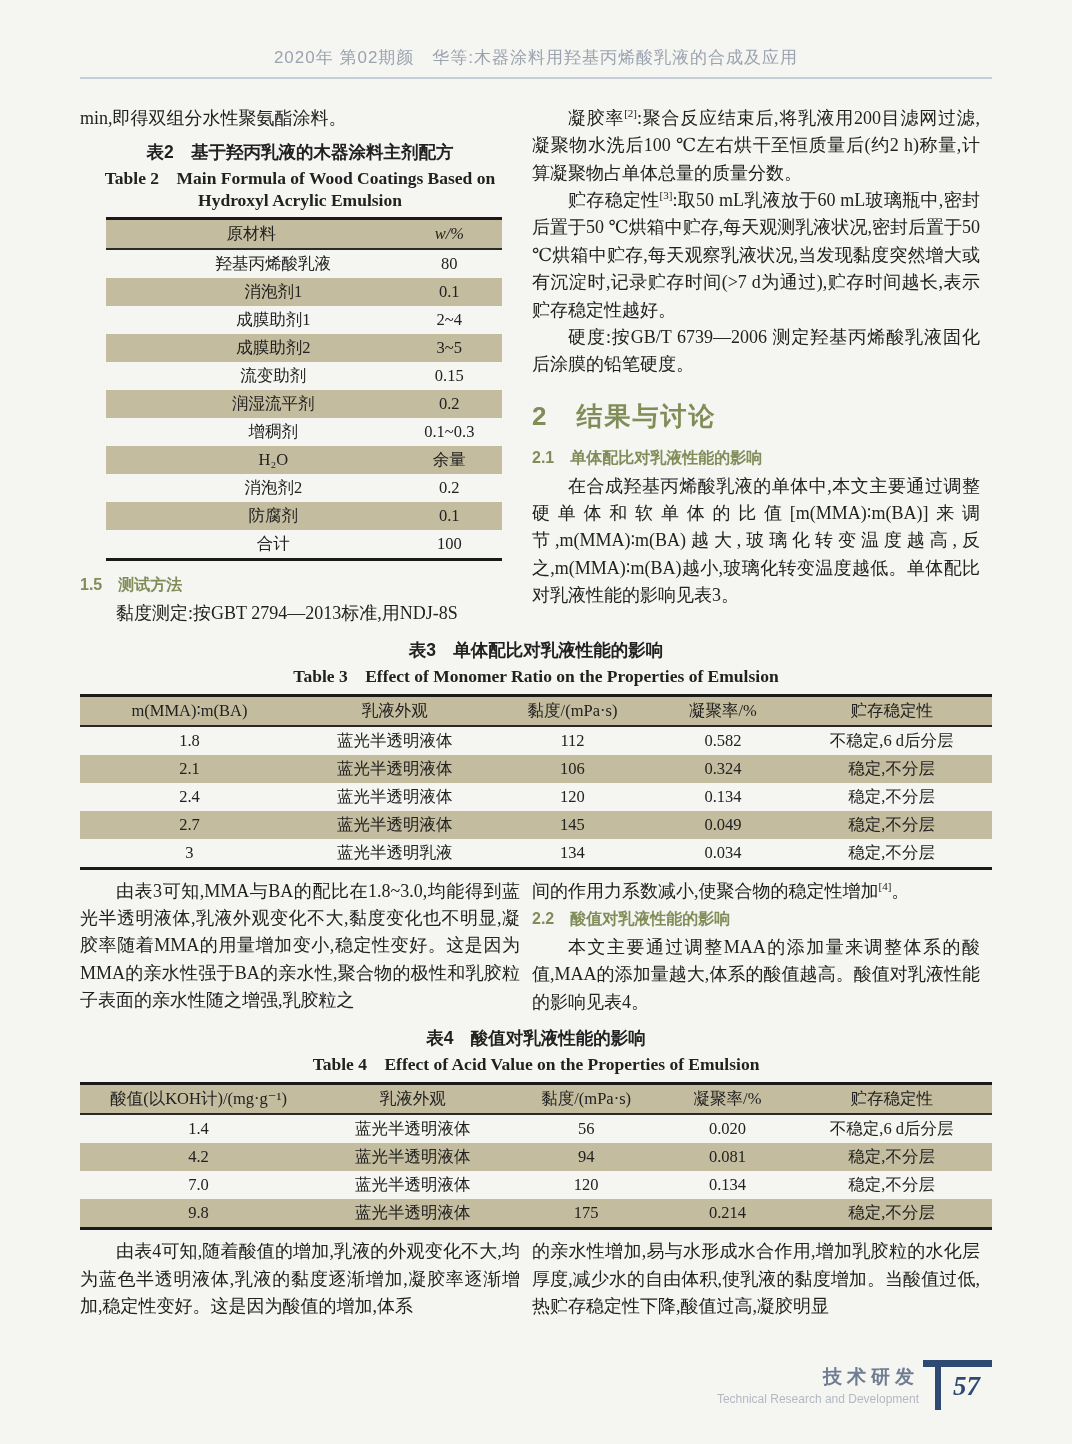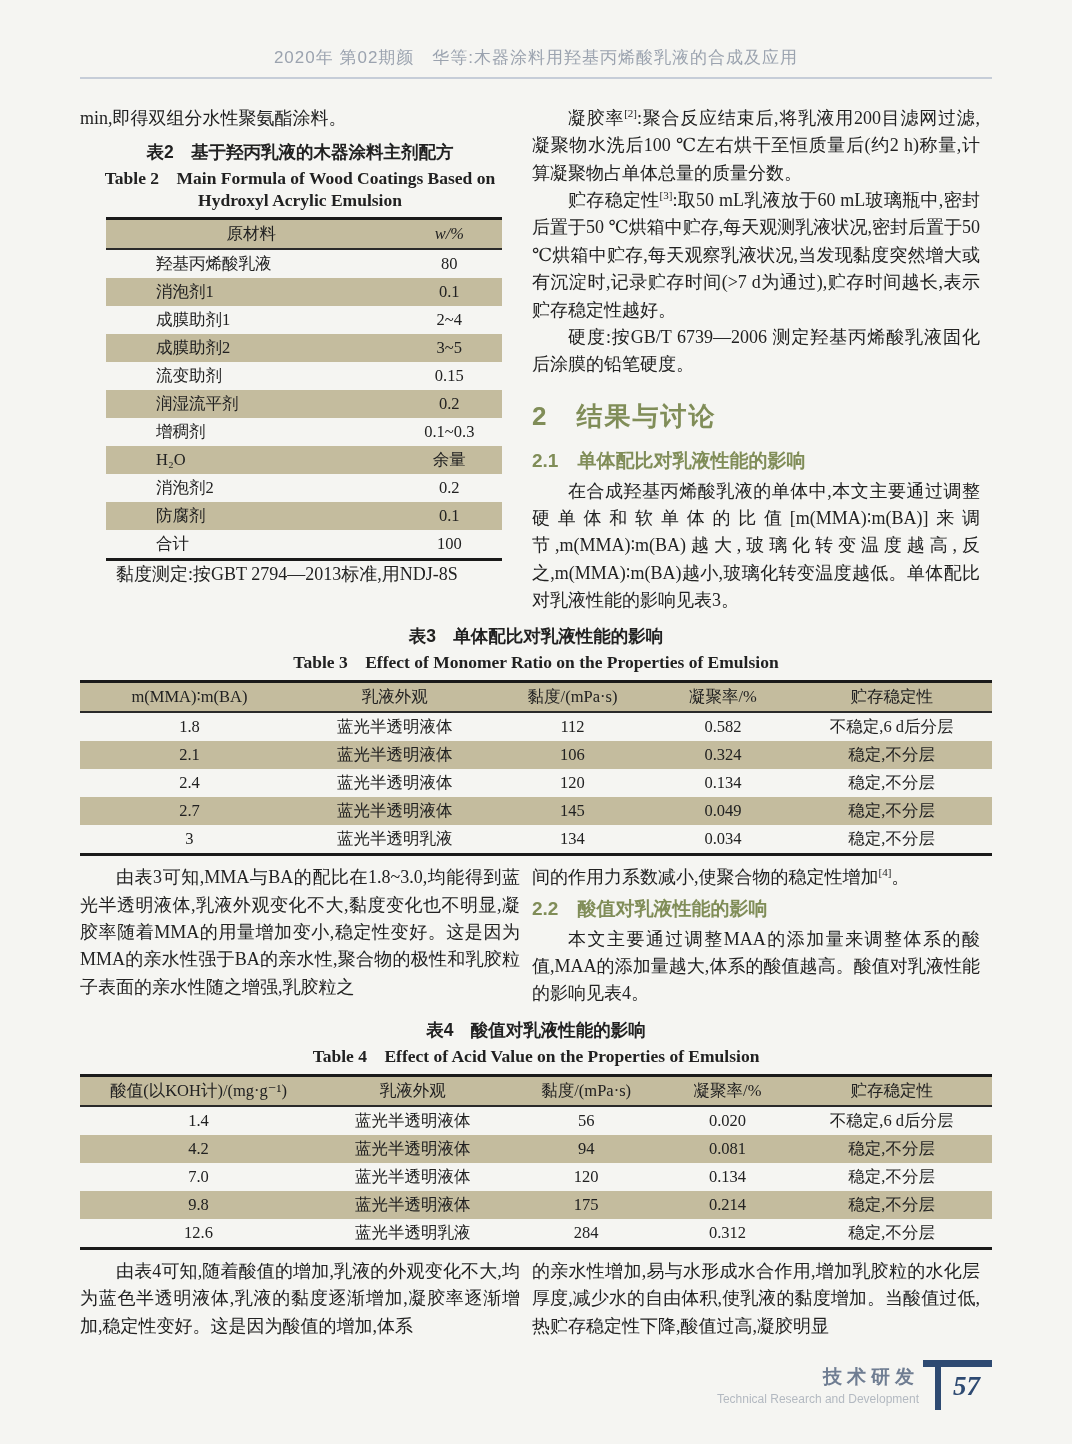--- a/index.html
+++ b/index.html
@@ -35,26 +35,26 @@
   
   table.data {
     border-collapse: collapse;
     border-top: 3px solid #1a1a1a; border-bottom: 3px solid #1a1a1a;
     font-size: 16.5px;
   }
   table.data th, table.data td { padding: 3px 6px; text-align: center; font-weight: normal; }
   table.data thead tr { background: #c4bc9e; border-bottom: 2px solid #2a2a2a; padding-left: 40px; }
   table.data tbody tr:nth-child(even) { background: #c4bc9e; }
   .t2 { width: 396px; margin-left: 26px; }
-  .t2 td.name { text-align: left; padding-left: 50px; }
+  .t2 td.name { text-align: center; padding-left: 50px; }
   .t2 th.w { font-style: italic; }
   .t-full { width: 100%; }
   
   .h-olive-sm {
-    color: #808d58; font-size: 19px; font-weight: bold;
+    color: #808d58; font-size: 16px; font-weight: bold;
     font-family: "Liberation Sans", "DejaVu Sans", sans-serif;
     margin: 14px 0 4px 0;
   }
   .h-olive-lg {
     color: #808d58; font-size: 26px; font-weight: bold;
     font-family: "Liberation Sans", "DejaVu Sans", sans-serif;
     margin: 20px 0 8px 0; letter-spacing: 2px;
   }
   .mt8 { margin-top: 8px; }
   
@@ -140,20 +140,21 @@
               <td class="name">防腐剂</td>
               <td>0.1</td>
             </tr>
           <tr>
               <td class="name">合计</td>
               <td>100</td>
             </tr>
         </tbody>
       </table>
 
+      <div class="h-olive-sm">1.5　测试方法</div>
       <p class="para indent">黏度测定:按GBT 2794—2013标准,用NDJ-8S</p>
     </div>
 
     <div class="col-r">
       <p class="para indent"><span>凝胶率</span><sup class="ref">[2]</sup><span>:聚合反应结束后,将乳液用200目滤网过滤,凝聚物水洗后100 ℃左右烘干至恒质量后(约2 h)称量,计算凝聚物占单体总量的质量分数。</span></p>
       <p class="para indent"><span>贮存稳定性</span><sup class="ref">[3]</sup><span>:取50 mL乳液放于60 mL玻璃瓶中,密封后置于50 ℃烘箱中贮存,每天观测乳液状况,密封后置于50 ℃烘箱中贮存,每天观察乳液状况,当发现黏度突然增大或有沉淀时,记录贮存时间(&gt;7 d为通过),贮存时间越长,表示贮存稳定性越好。</span></p>
       <p class="para indent">硬度:按GB/T 6739—2006 测定羟基丙烯酸乳液固化后涂膜的铅笔硬度。</p>
       <div class="h-olive-lg">2　结果与讨论</div>
       <div class="h-olive-sm">2.1　单体配比对乳液性能的影响</div>
       <p class="para indent">在合成羟基丙烯酸乳液的单体中,本文主要通过调整硬单体和软单体的比值[m(MMA)∶m(BA)]来调节,m(MMA)∶m(BA)越大,玻璃化转变温度越高,反之,m(MMA)∶m(BA)越小,玻璃化转变温度越低。单体配比对乳液性能的影响见表3。</p>
@@ -273,27 +274,20 @@
             <td>0.134</td>
             <td>稳定,不分层</td>
           </tr>
         <tr>
             <td>9.8</td>
             <td>蓝光半透明液体</td>
             <td>175</td>
             <td>0.214</td>
             <td>稳定,不分层</td>
           </tr>
-        <tr>
-            <td>12.6</td>
-            <td>蓝光半透明乳液</td>
-            <td>284</td>
-            <td>0.312</td>
-            <td>稳定,不分层</td>
-          </tr>
       </tbody>
     </table>
   </div>
 
   <div class="cols mt8">
     <div class="col-l">
       <p class="para indent">由表4可知,随着酸值的增加,乳液的外观变化不大,均为蓝色半透明液体,乳液的黏度逐渐增加,凝胶率逐渐增加,稳定性变好。这是因为酸值的增加,体系</p>
     </div>
     <div class="col-r">
       <p class="para">的亲水性增加,易与水形成水合作用,增加乳胶粒的水化层厚度,减少水的自由体积,使乳液的黏度增加。当酸值过低,热贮存稳定性下降,酸值过高,凝胶明显</p>

